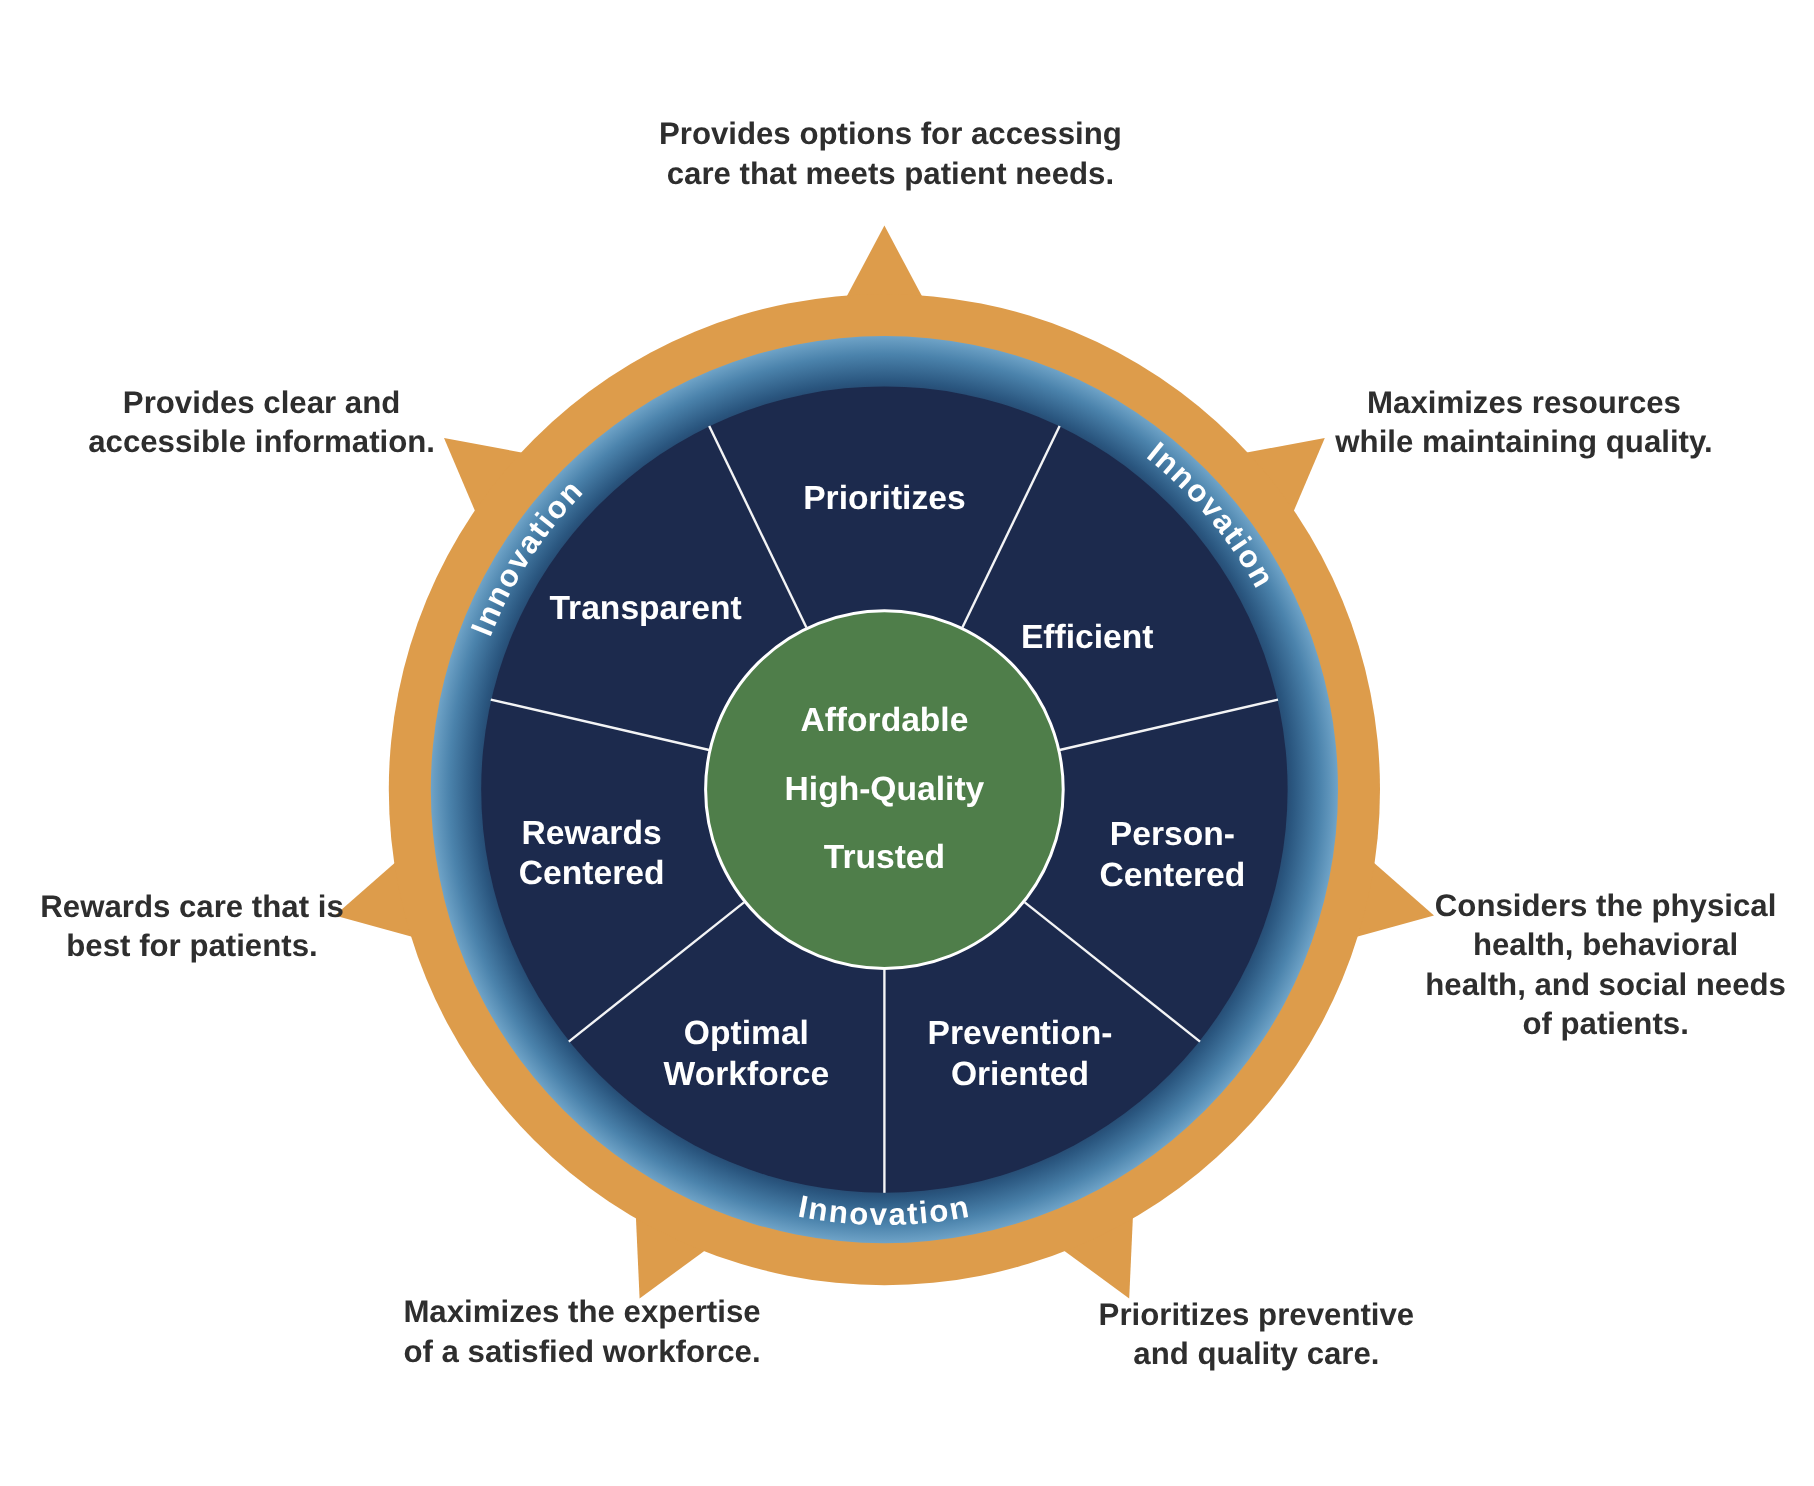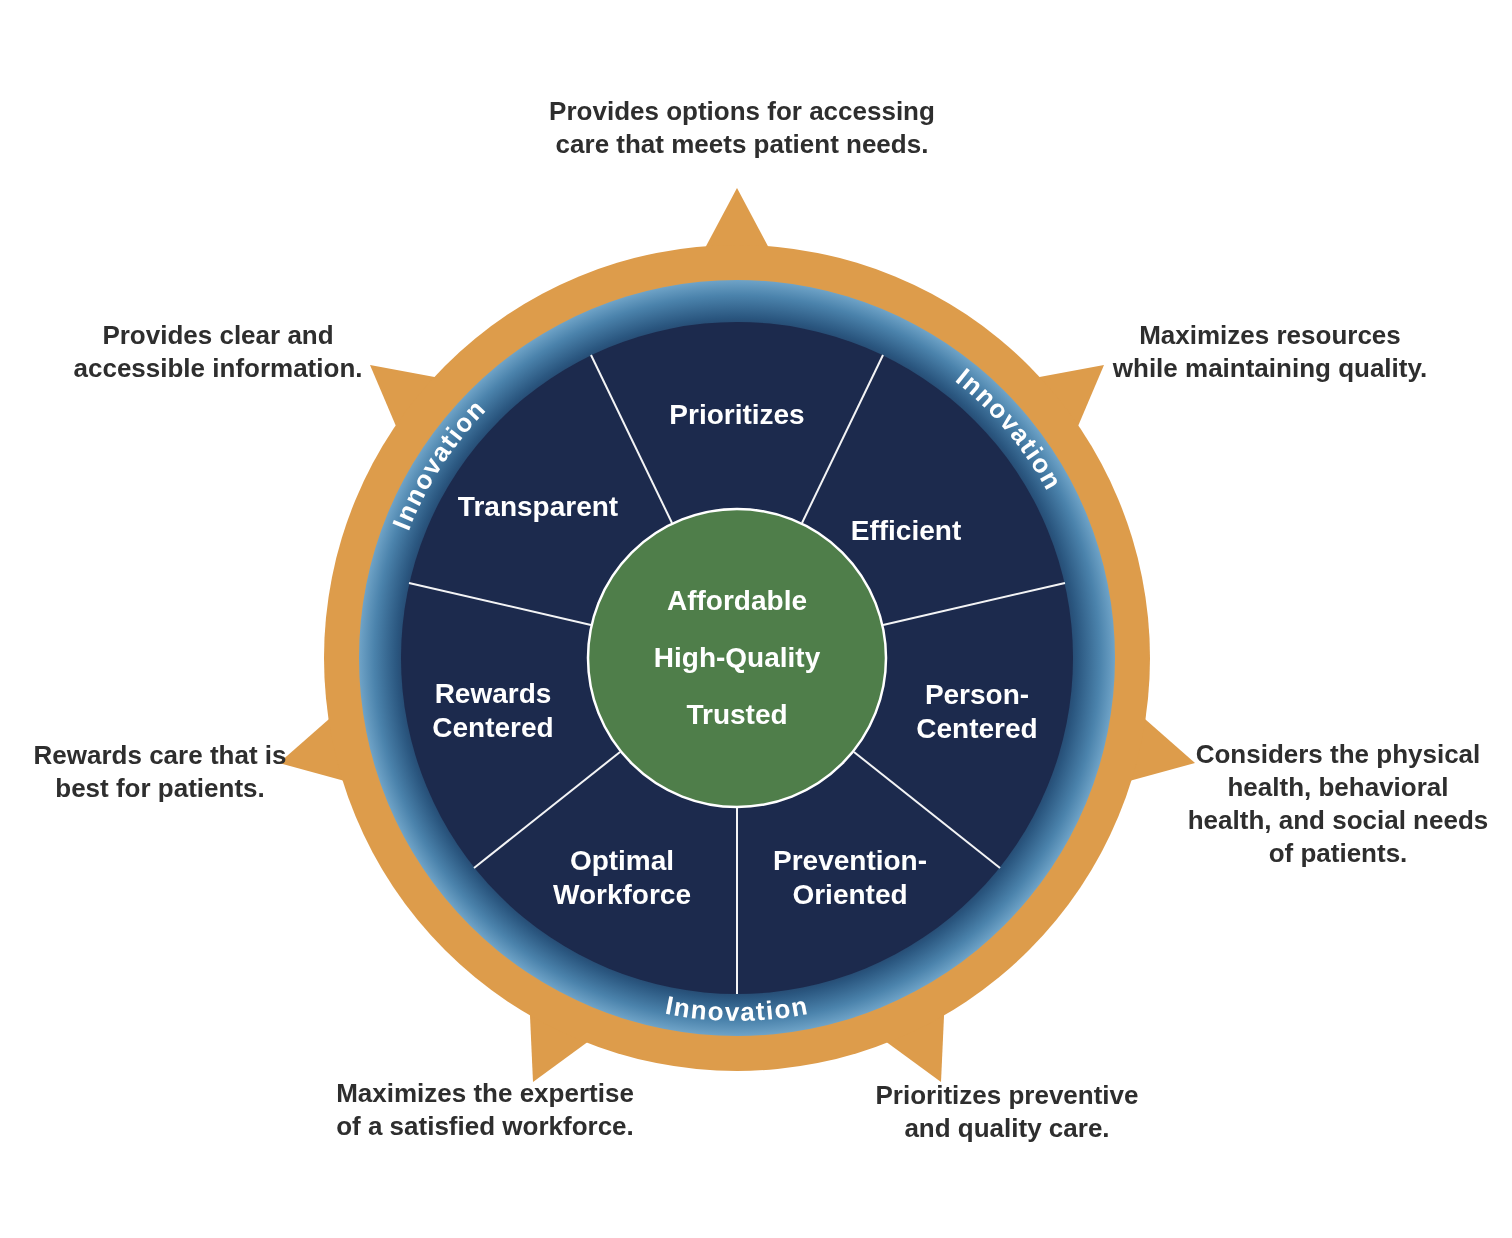--- a/index.html
+++ b/index.html
@@ -140,21 +140,21 @@
   <div class="overlay-label annotation" style="left:1270px; top:352px;">
     <div>Maximizes resources</div>
     <div>while maintaining quality.</div>
   </div>
   <div class="overlay-label annotation" style="left:1338px; top:804px;">
     <div>Considers the physical</div>
     <div>health, behavioral</div>
     <div>health, and social needs</div>
     <div>of patients.</div>
   </div>
-  <div class="overlay-label annotation" style="left:1007px; top:1112px;">
+  <div class="overlay-label annotation" style="left:1047px; top:1112px;">
     <div>Prioritizes preventive</div>
     <div>and quality care.</div>
   </div>
   <div class="overlay-label annotation" style="left:485px; top:1110px;">
     <div>Maximizes the expertise</div>
     <div>of a satisfied workforce.</div>
   </div>
   <div class="overlay-label annotation" style="left:160px; top:772px;">
     <div>Rewards care that is</div>
     <div>best for patients.</div>

